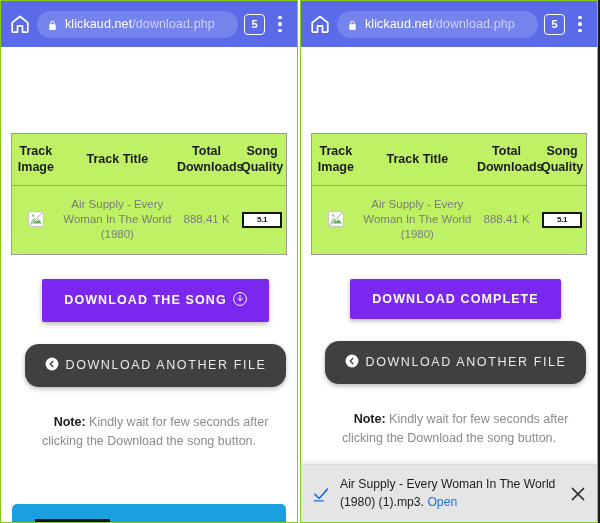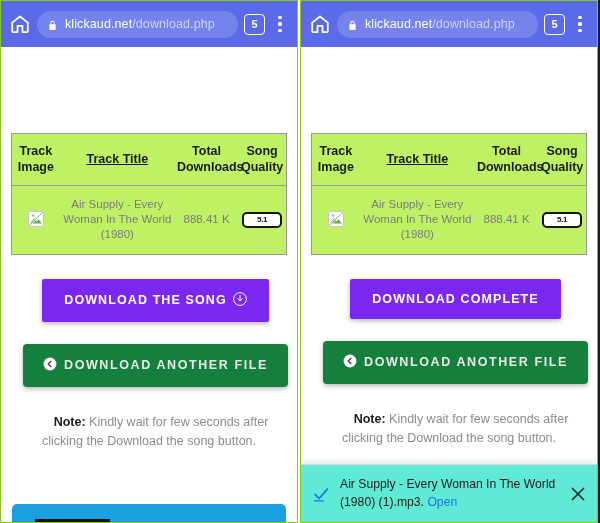--- a/index.html
+++ b/index.html
@@ -114,30 +114,30 @@
   table.tracks td {
     font-size: 11.5px;
     color: #7b7b7b;
     padding: 11px 2px 12px;
     text-align: center;
     vertical-align: middle;
     line-height: 1.3;
     margin-left: 26px;
   }
   .col-img { width: 17%; }
-  .col-title { width: 43%; text-decoration: underline; }
+  .col-title { width: 43%; }
   .col-dl { width: 23%; }
   .col-q { width: 17%; margin-left: 24px; }
 
   .broken-img { width: 16px; height: 16px; display: inline-block; vertical-align: middle; }
 
   .qbadge {
     display: inline-block;
     border: 2px solid #151515;
-    border-radius: 5px;
+    border-radius: 0;
     background: #ffffff;
     font-size: 8px;
     font-weight: bold;
     color: #151515;
     line-height: 1;
     padding: 2px 13px;
     letter-spacing: -.3px;
   }
 
   .btn-wrap { text-align: center; padding-left: 13px; }
@@ -157,28 +157,28 @@
     white-space: nowrap;
   }
   .btn-primary .dl-circle {
     display: inline-block;
     vertical-align: -2px;
     margin-left: 6px;
   }
   .btn-secondary {
     display: inline-block;
     margin-top: 22px;
-    background: #15803d;
+    background: #404040;
     color: #e9e9e9;
     font-size: 12.5px;
-    font-weight: bold;
+    font-weight: normal;
     letter-spacing: 1.6px;
     padding: 13px 20px;
     border: none;
-    border-radius: 4px;
+    border-radius: 14px;
     box-shadow: 0 2px 5px rgba(0,0,0,.28);
     cursor: pointer;
     white-space: nowrap;
   }
   .btn-secondary .back-circle {
     display: inline-block;
     vertical-align: -2px;
     margin-right: 7px;
   }
 
@@ -219,21 +219,21 @@
     padding-top: 0;
     height: 16px;
     border-radius: 4px 4px 0 0;
   }
 
   
   .dlbar {
     position: absolute;
     left: 0; right: 0; bottom: 0;
     height: 58px;
-    background: #5eead4;
+    background: #e5e5e5;
     border-top: 1px solid #dadada;
     box-shadow: 0 -2px 6px rgba(0,0,0,.10);
     display: flex;
     align-items: center;
     padding: 0 10px 0 11px;
     box-sizing: border-box;
     gap: 10px;
   }
   .check-icon { width: 18px; height: 18px; flex: none; }
   .dltext {

